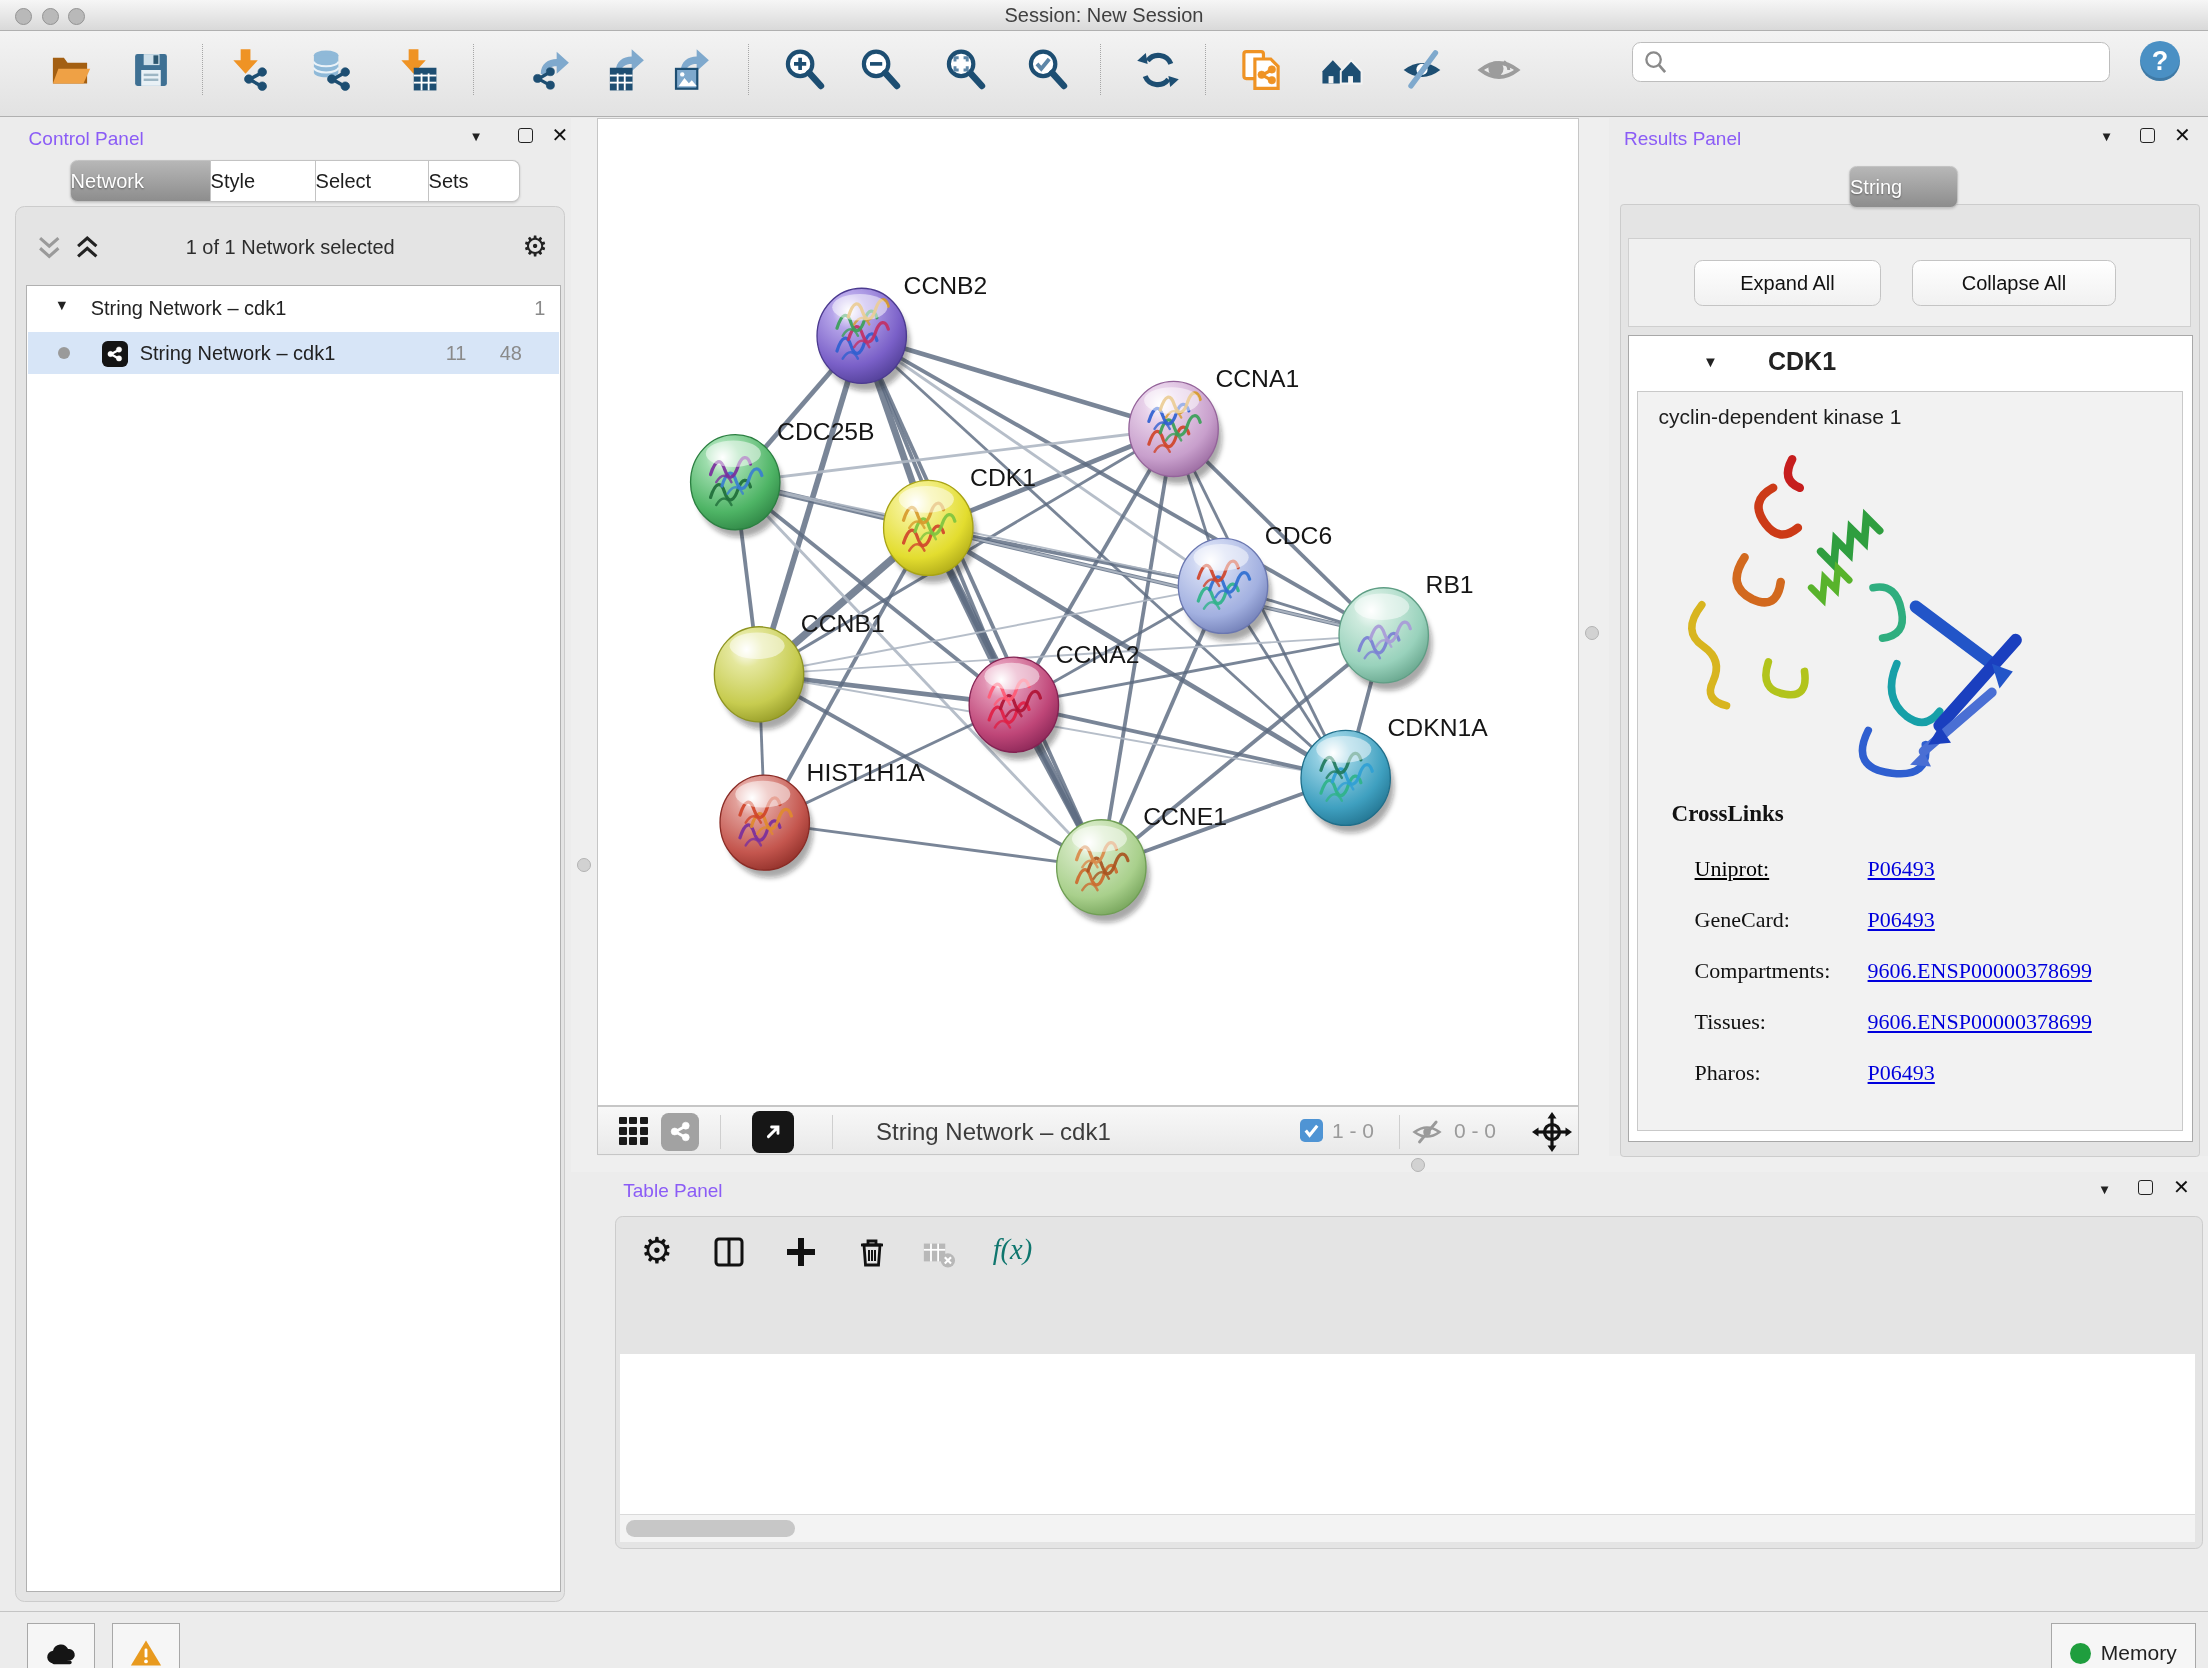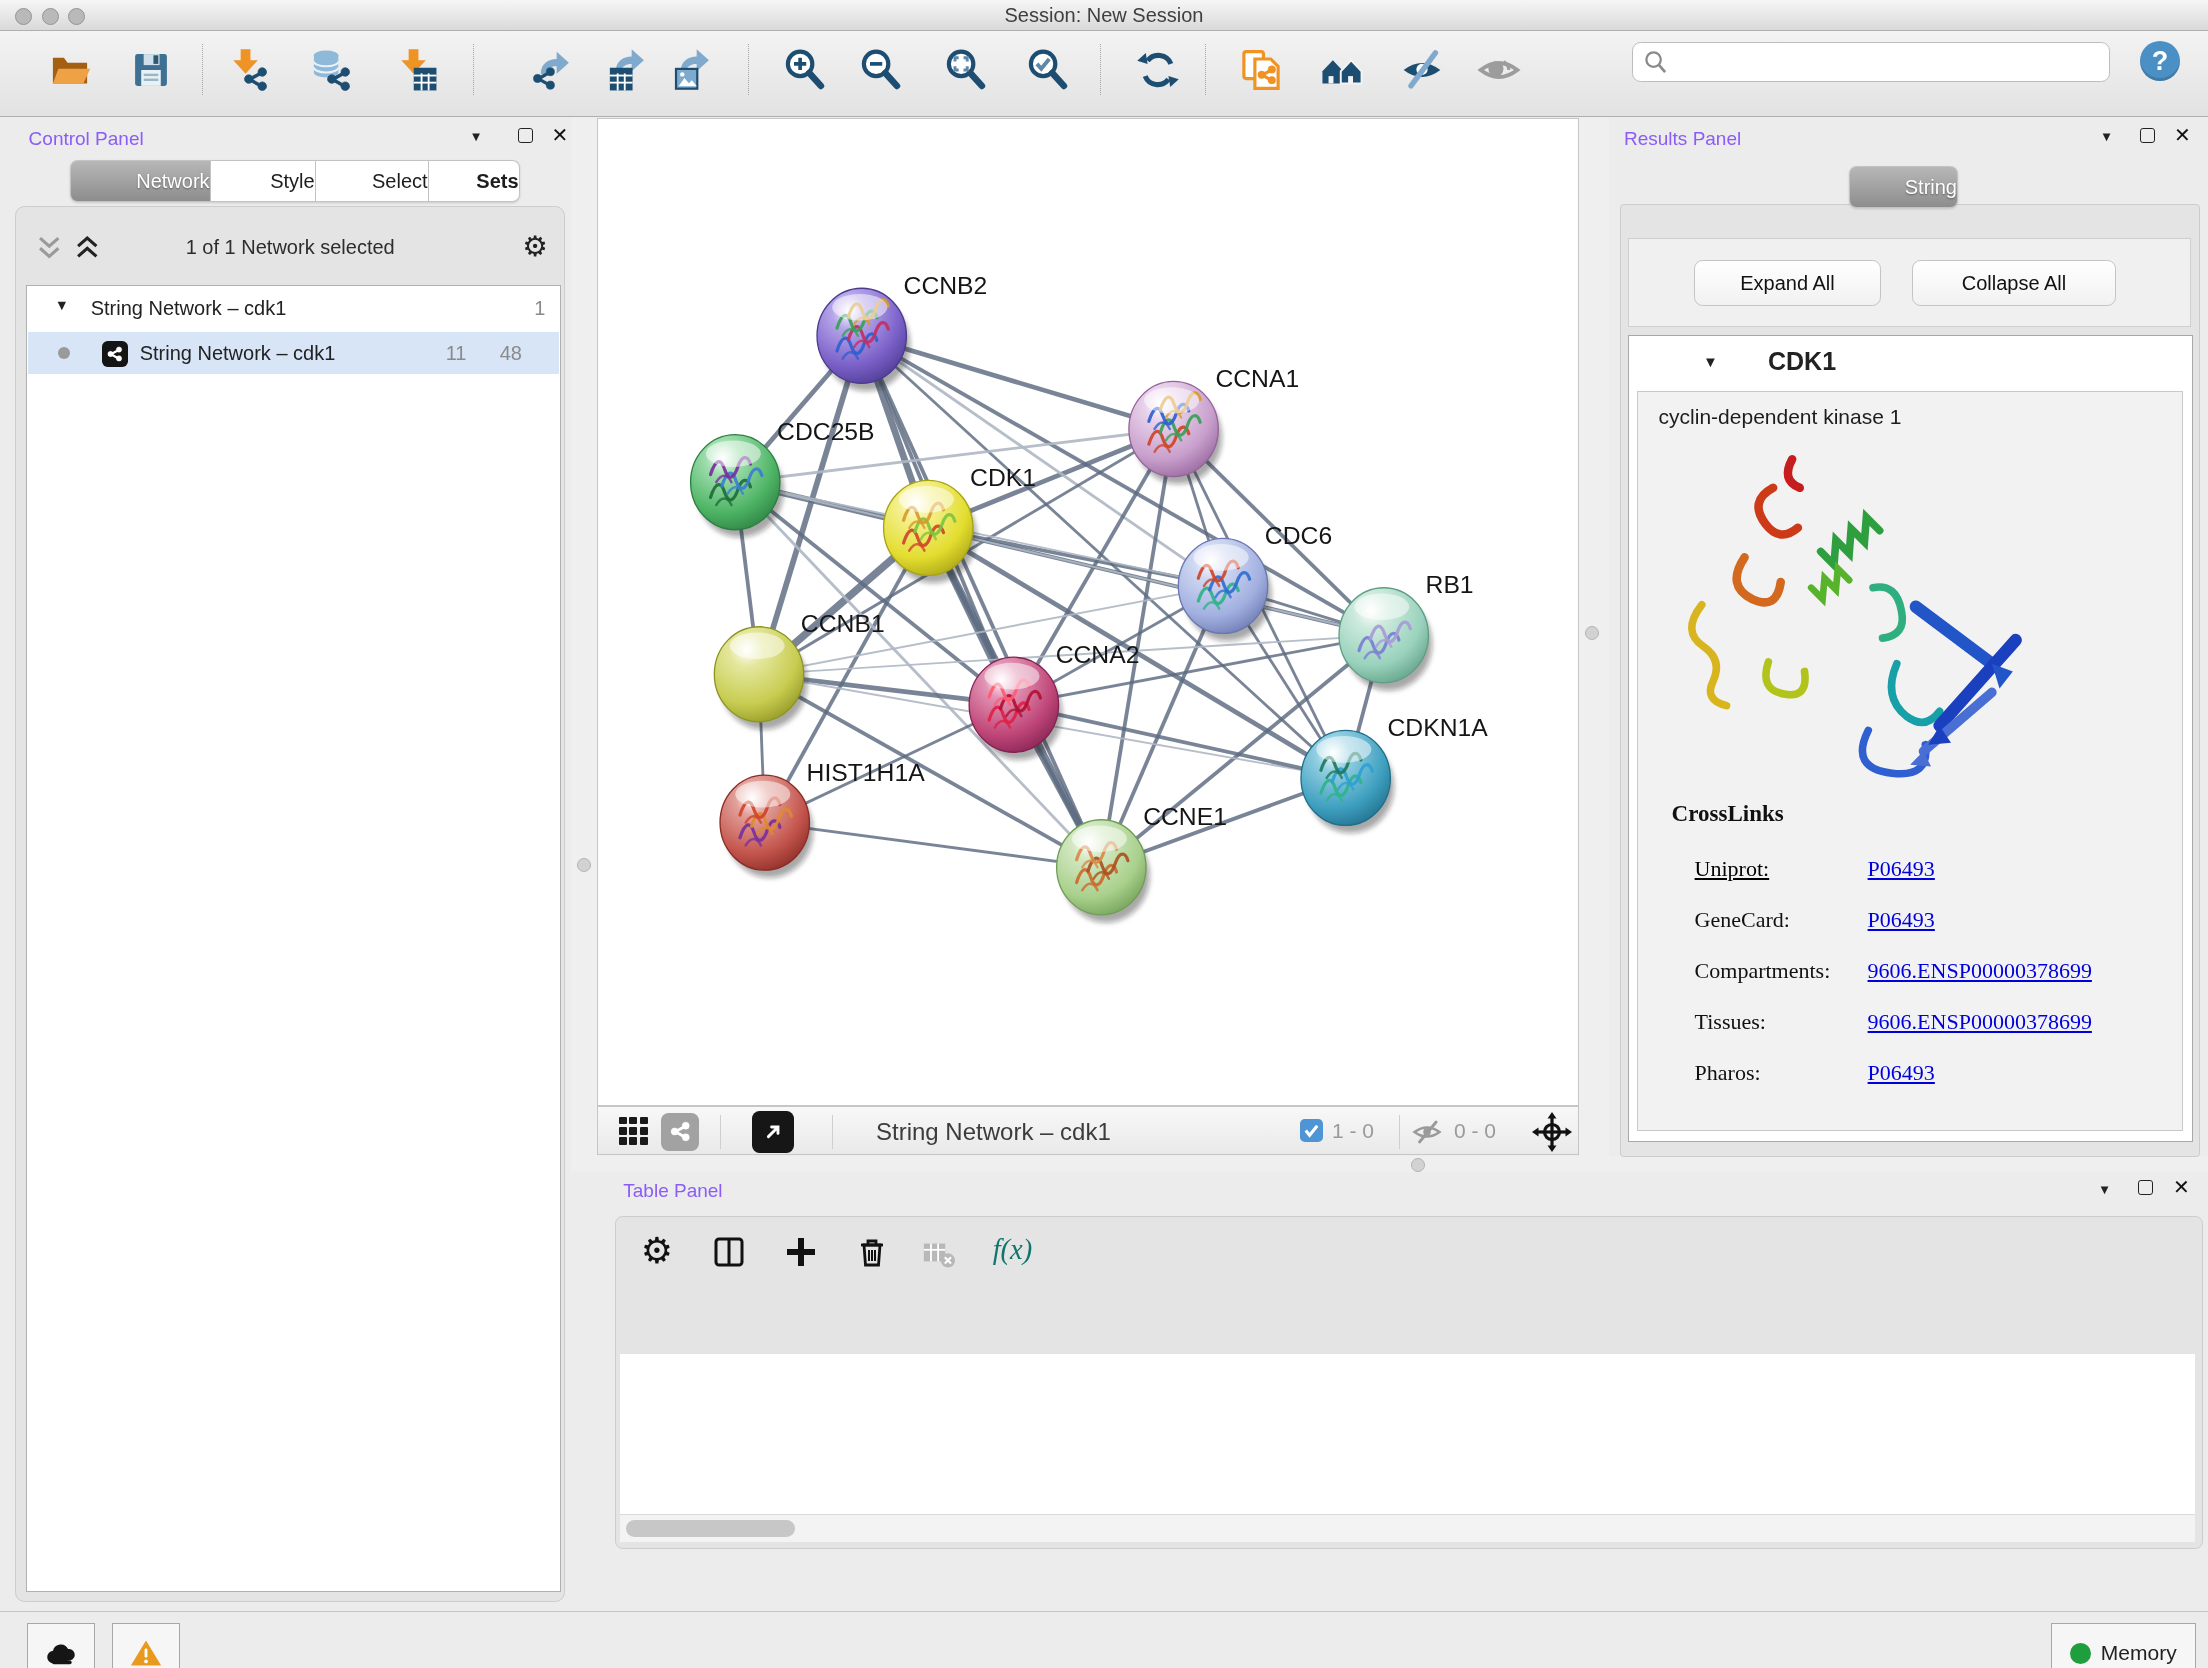--- a/index.html
+++ b/index.html
@@ -24,21 +24,21 @@
                 font-size:19px;background:transparent;font-family:inherit}
   .help{position:absolute;left:2140px;top:9.5px;width:40px;height:40px;border-radius:50%;background:#4a90c4;
         color:#fff;font-size:27px;font-weight:bold;text-align:center;line-height:40px;cursor:pointer;
         box-shadow:inset 0 -2.9px 0 rgba(0,0,0,.15)}
   
   .ptitle{position:absolute;font-size:19px;color:#8b5cf6}
   .pc-arrow{position:absolute;font-size:13.3px;color:#222;cursor:pointer}
   .pc-float{position:absolute;width:13.3px;height:13.3px;border:1.9px solid #222;border-radius:2.9px;cursor:pointer}
   .pc-close{position:absolute;font-size:20px;font-weight:bold;color:#111;cursor:pointer;line-height:17px}
   .tabseg{position:absolute;display:flex;filter:drop-shadow(0 1px 1px rgba(0,0,0,.15))}
-  .tabseg .tab{height:40px;line-height:40px;text-align:right;font-size:20px;background:#fff;
+  .tabseg .tab{height:40px;line-height:40px;text-align:left;font-size:20px;background:#fff;
                border:1px solid #c3c3c3;border-left:none;color:#1d1d1d;cursor:pointer}
   .tabseg .tab:first-child{border-left:1px solid #c3c3c3;border-radius:7.6px 0 0 7.6px}
   .tabseg .tab:last-child{border-radius:0 7.6px 7.6px 0}
   .tabseg .tab.sel{background:linear-gradient(#b7b7b7,#8d8d8d);color:#fff;text-shadow:0 1px 1.9px rgba(0,0,0,.4)}
   .btn{position:absolute;background:linear-gradient(#ffffff,#f1f1f1);border:1px solid #c4c4c4;border-radius:8.6px;
        font-size:20px;text-align:center;color:#111;cursor:pointer}
   .graybox{position:absolute;background:#e4e4e4;border:1px solid #cccccc;border-radius:9.5px}
   .whitebox{position:absolute;background:#fff;border:1px solid #b0b0b0}
   .count{color:#8a8a8a}
   .link{color:#0000dd;text-decoration:underline;font-family:"Liberation Serif","DejaVu Serif",serif;cursor:pointer}
@@ -234,21 +234,21 @@
 
   <div class="abs" style="left:7.6px;top:118px;width:563px;height:1489px">
     <div class="ptitle" style="left:21px;top:9.5px">Control Panel</div>
     <div class="pc-arrow" style="left:462px;top:11.4px">▼</div>
     <div class="pc-float" style="left:510px;top:9.5px"></div>
     <div class="pc-close" style="left:544px;top:8.6px">✕</div>
     <div class="tabseg" style="left:62px;top:42px" id="cp-tabs">
         <div class="tab sel" style="width: 139px;">Network</div>
         <div class="tab" style="width: 104px;">Style</div>
         <div class="tab" style="width: 112px;">Select</div>
-        <div class="tab" style="width: 90px; font-weight: bold;">Sets</div>
+        <div class="tab" style="width: 90px;">Sets</div>
       </div>
     <div class="graybox" style="left:7.6px;top:88px;width:548px;height:1394px">
       <svg class="abs" style="left:19px;top:27px" width="28.5" height="28.5" viewBox="0 0 28 28">
           <g fill="none" stroke="#9a9a9a" stroke-width="3">
             <path d="M5 4l9 8 9-8"></path>
             <path d="M5 14l9 8 9-8"></path>
           </g>
         </svg>
       <svg class="abs" style="left:57px;top:27px" width="28.5" height="28.5" viewBox="0 0 28 28">
           <g fill="none" stroke="#222" stroke-width="3">

